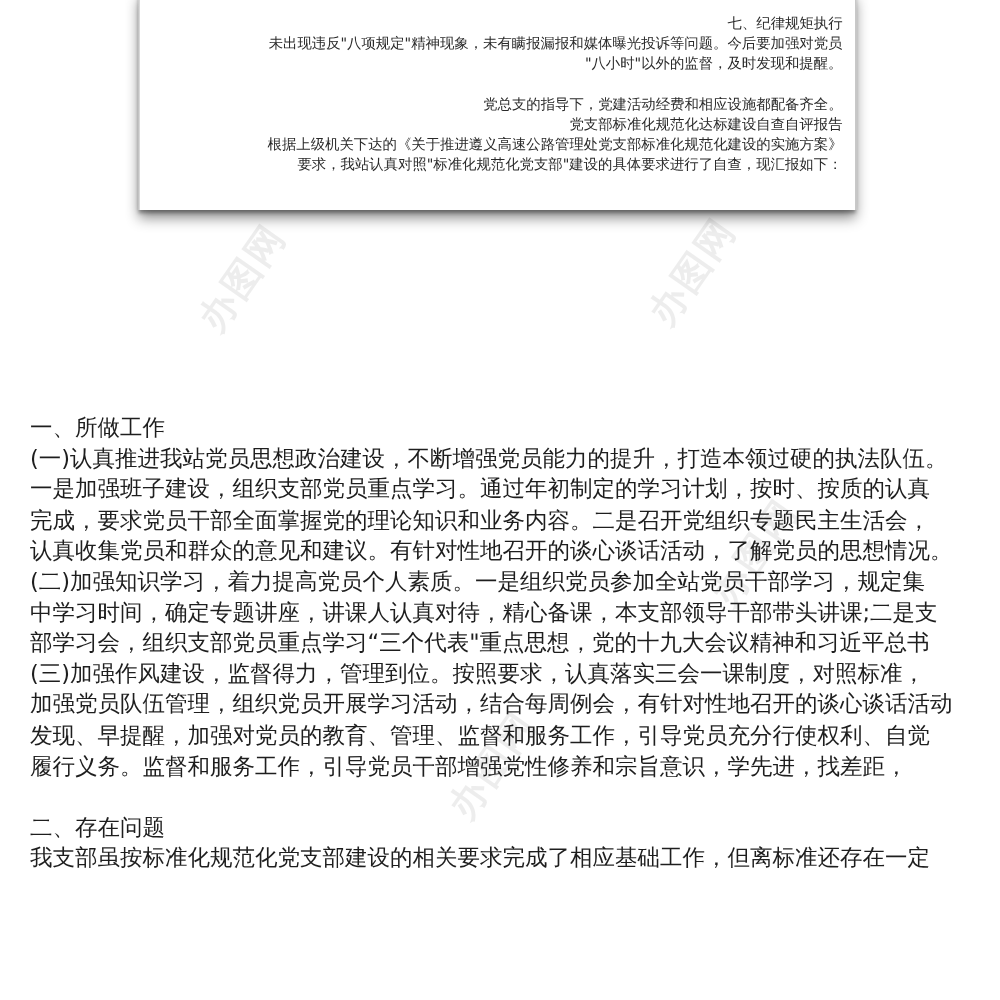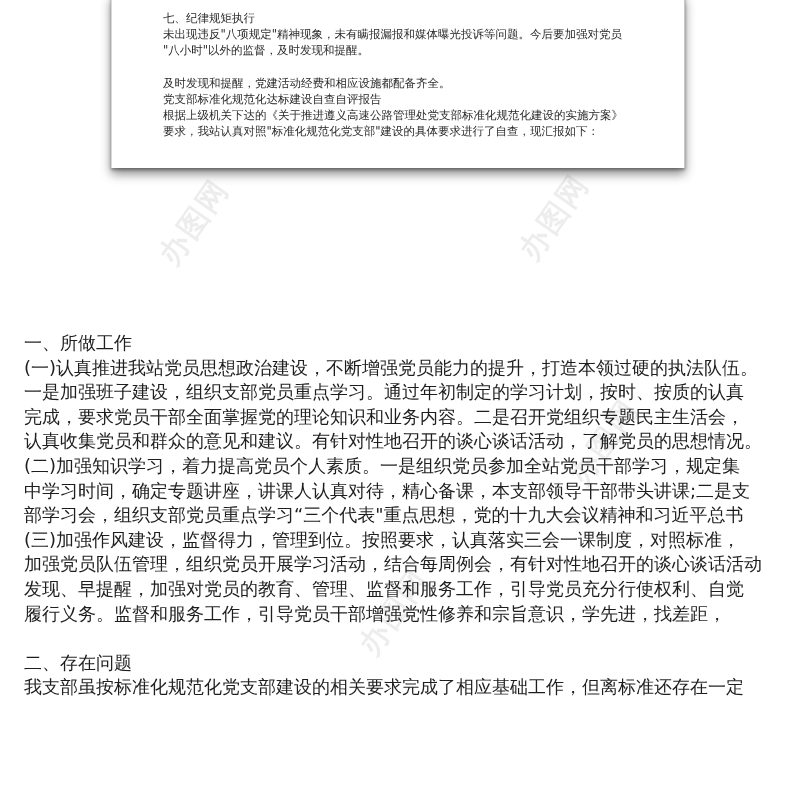--- a/index.html
+++ b/index.html
@@ -28,20 +28,21 @@
   }
   .card-inner {
     position: absolute;
     left: 51px;
     top: 16px;
     right: 10px;
     font-size: 11.5px;
     line-height: 16.2px;
     color: #2a2a2a;
     white-space: nowrap;
+    text-align: right;
   }
   .card-line { display: block; height: 16.2px; }
   .card-gap { display: block; height: 16px; }
 
   .watermark {
     position: absolute;
     font-size: 30px;
     color: rgba(0,0,0,0.07);
     transform: rotate(-55deg);
     transform-origin: left top;
@@ -72,21 +73,21 @@
 <div class="watermark" style="left:510px; top:245px;">办图网</div>
 <div class="watermark" style="left:350px; top:640px;">办图网</div>
 <div class="watermark" style="left:560px; top:470px;">办图网</div>
 
 <div class="card">
   <div class="card-inner">
     <span class="card-line">七、纪律规矩执行</span>
     <span class="card-line">未出现违反"八项规定"精神现象，未有瞒报漏报和媒体曝光投诉等问题。今后要加强对党员</span>
     <span class="card-line">"八小时"以外的监督，及时发现和提醒。</span>
     <span class="card-gap"></span>
-    <span class="card-line">及时发现和提醒，党建活动经费和相应设施都配备齐全。</span>
+    <span class="card-line">党总支的指导下，党建活动经费和相应设施都配备齐全。</span>
     <span class="card-line">党支部标准化规范化达标建设自查自评报告</span>
     <span class="card-line">根据上级机关下达的《关于推进遵义高速公路管理处党支部标准化规范化建设的实施方案》</span>
     <span class="card-line">要求，我站认真对照"标准化规范化党支部"建设的具体要求进行了自查，现汇报如下：</span>
   </div>
 </div>
 
 <div class="body-text">
   <span class="body-line heading">一、所做工作</span>
   <span class="body-line">(一)认真推进我站党员思想政治建设，不断增强党员能力的提升，打造本领过硬的执法队伍。</span>
   <span class="body-line">一是加强班子建设，组织支部党员重点学习。通过年初制定的学习计划，按时、按质的认真</span>

